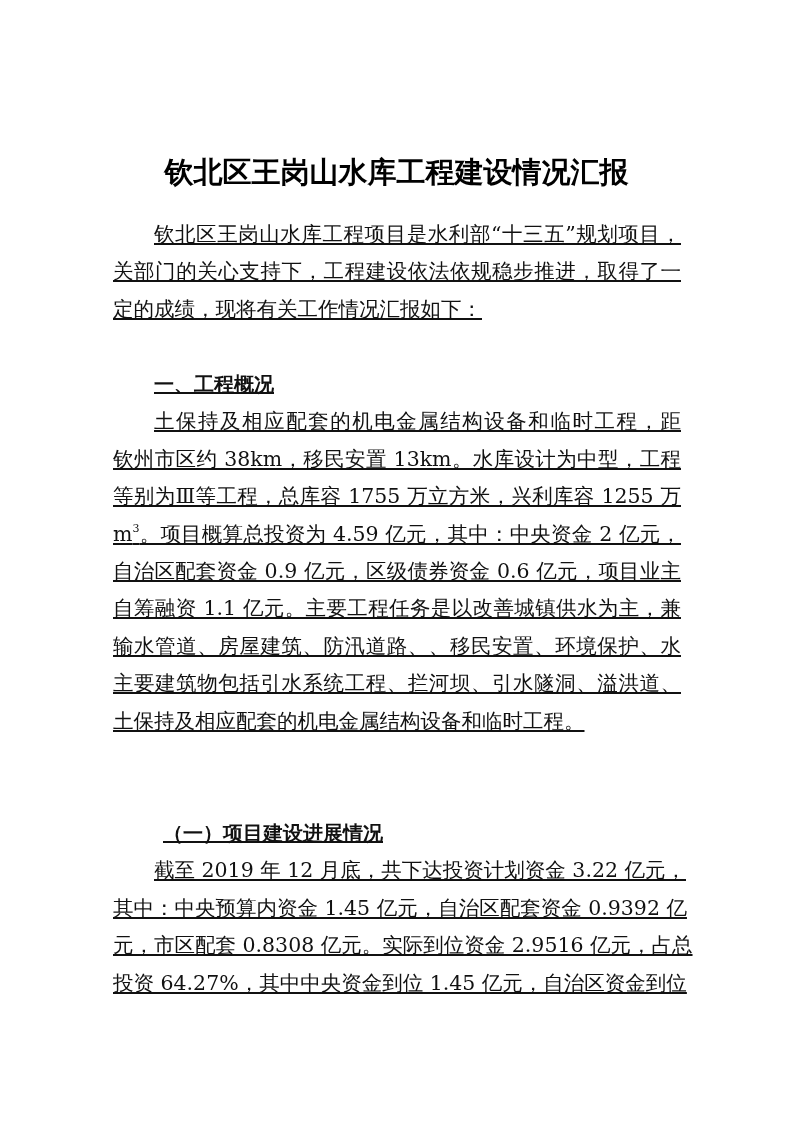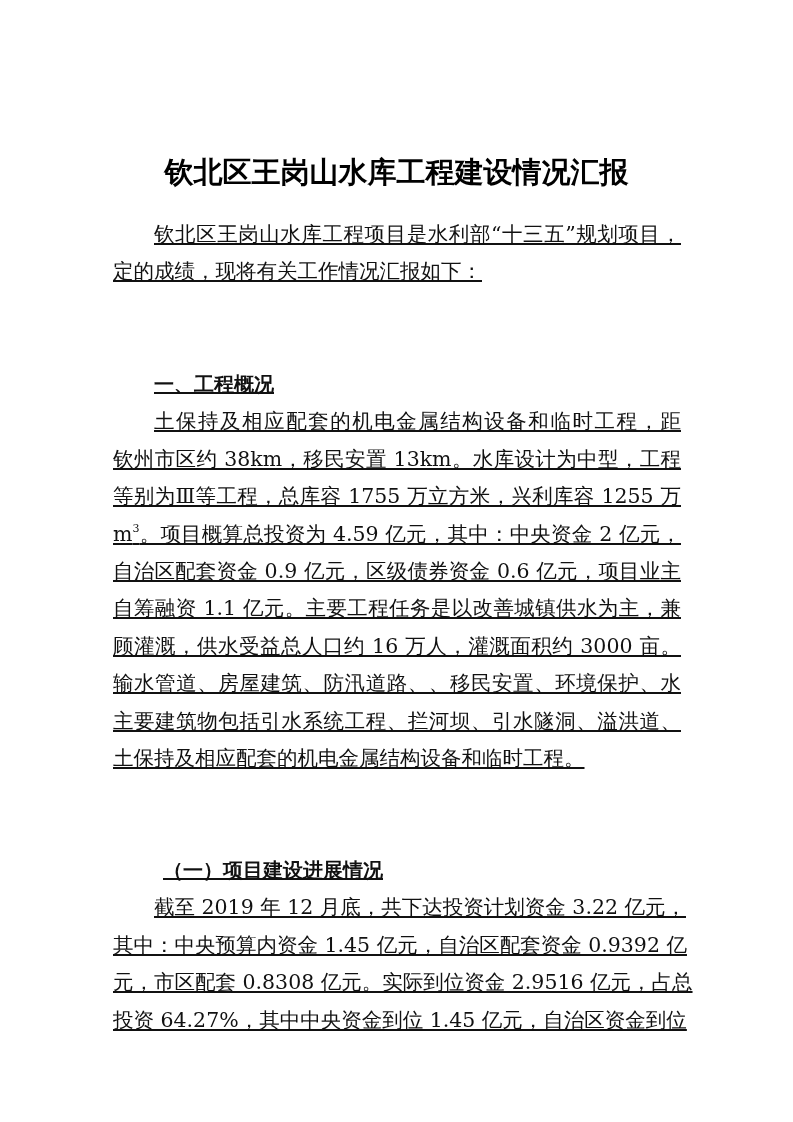--- a/index.html
+++ b/index.html
@@ -13,44 +13,44 @@
   .body-text {
     position: absolute; left: 113px; width: 568px;
     font-family: "DejaVu Serif", serif; font-size: 20.5px; color: #111;
     line-height: 37.4px; text-align: justify; text-align-last: left; text-decoration: underline;
   }
   .line { display: block; white-space: nowrap; height: 37.4px; text-align-last: justify; text-align: justify; }
   .line.last { text-align-last: left; }
   .indent { padding-left: 41px; }
   .heading { font-family: "DejaVu Sans", sans-serif; font-weight: bold; font-size: 20px; }
   .h1 { padding-left: 41px; }
-  .h2 { padding-left: 50px; margin-top: 37px; }
+  .h2 { padding-left: 50px; }
   sup { font-size: 11px; vertical-align: 9px; line-height: 0; }
 </style>
 </head>
 <body>
 
 <div class="page">
 
   <div class="title">钦北区王岗山水库工程建设情况汇报</div>
 
   <div class="body-text" style="top:216px;">
     <span class="line indent">钦北区王岗山水库工程项目是水利部“十三五”规划项目，</span>
+    <span class="line">关部门的关心支持下，工程建设依法依规稳步推进，取得了一</span>
     <span class="line last">定的成绩，现将有关工作情况汇报如下：</span>
   </div>
 
   <div class="body-text" style="top:366px;">
     <span class="line last heading h1">一、工程概况</span>
     <span class="line indent">土保持及相应配套的机电金属结构设备和临时工程，距</span>
     <span class="line">钦州市区约 38km，移民安置 13km。水库设计为中型，工程</span>
     <span class="line">等别为Ⅲ等工程，总库容 1755 万立方米，兴利库容 1255 万</span>
     <span class="line"><span>m</span><sup>3</sup><span>。项目概算总投资为 4.59 亿元，其中：中央资金 2 亿元，</span></span>
     <span class="line">自治区配套资金 0.9 亿元，区级债券资金 0.6 亿元，项目业主</span>
     <span class="line">自筹融资 1.1 亿元。主要工程任务是以改善城镇供水为主，兼</span>
-    <span class="line">顾灌溉，供水受益总人口约 16 万人，灌溉面积约 3000 亩。</span>
     <span class="line">输水管道、房屋建筑、防汛道路、、移民安置、环境保护、水</span>
     <span class="line">主要建筑物包括引水系统工程、拦河坝、引水隧洞、溢洪道、</span>
     <span class="line last">土保持及相应配套的机电金属结构设备和临时工程。</span>
   </div>
 
   <div class="body-text" style="top:815px;">
     <span class="line last heading h2">（一）项目建设进展情况</span>
     <span class="line indent">截至 2019 年 12 月底，共下达投资计划资金 3.22 亿元，</span>
     <span class="line">其中：中央预算内资金 1.45 亿元，自治区配套资金 0.9392 亿</span>
     <span class="line">元，市区配套 0.8308 亿元。实际到位资金 2.9516 亿元，占总</span>

